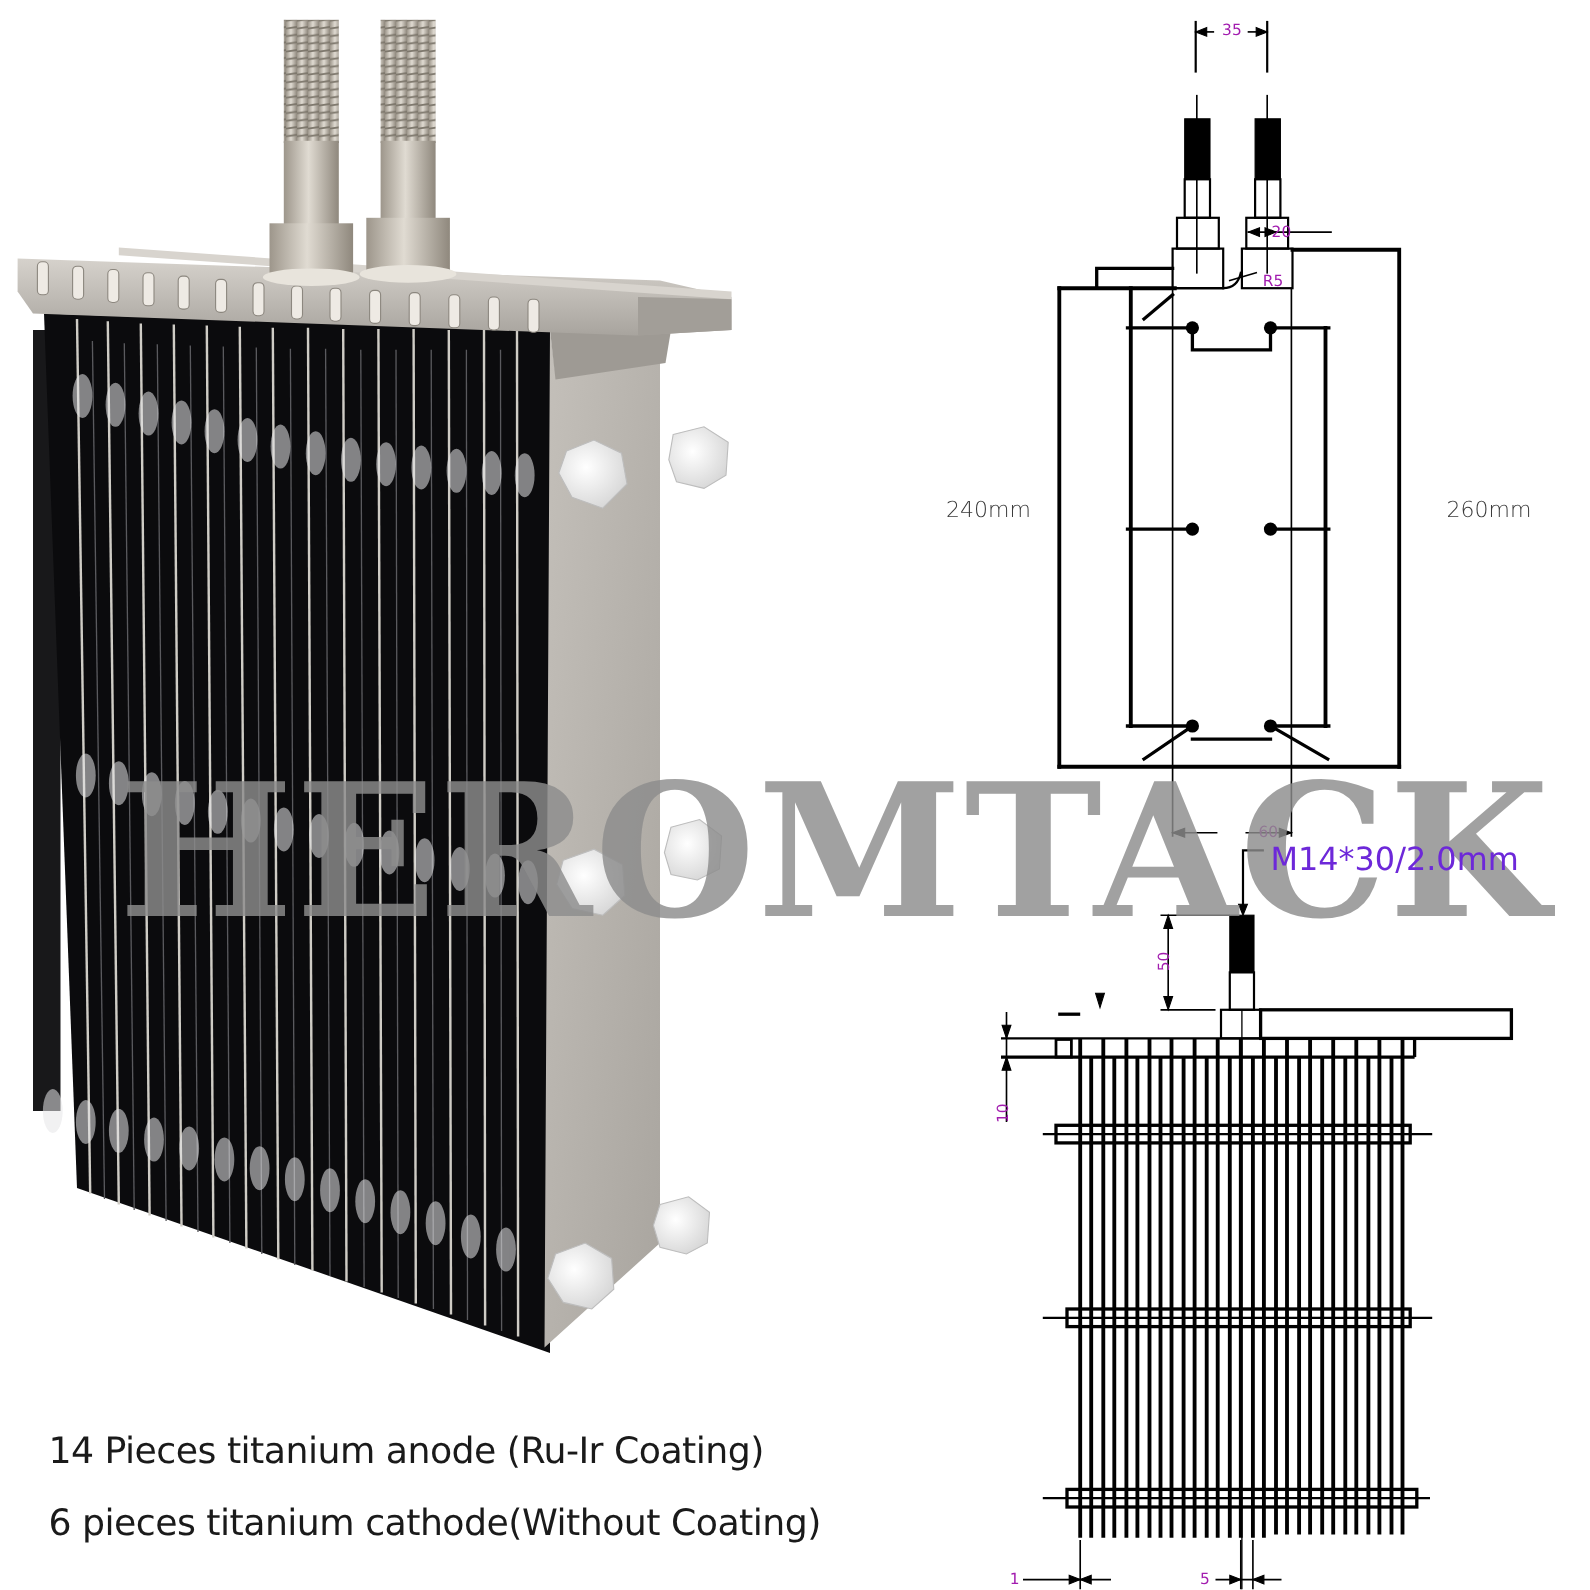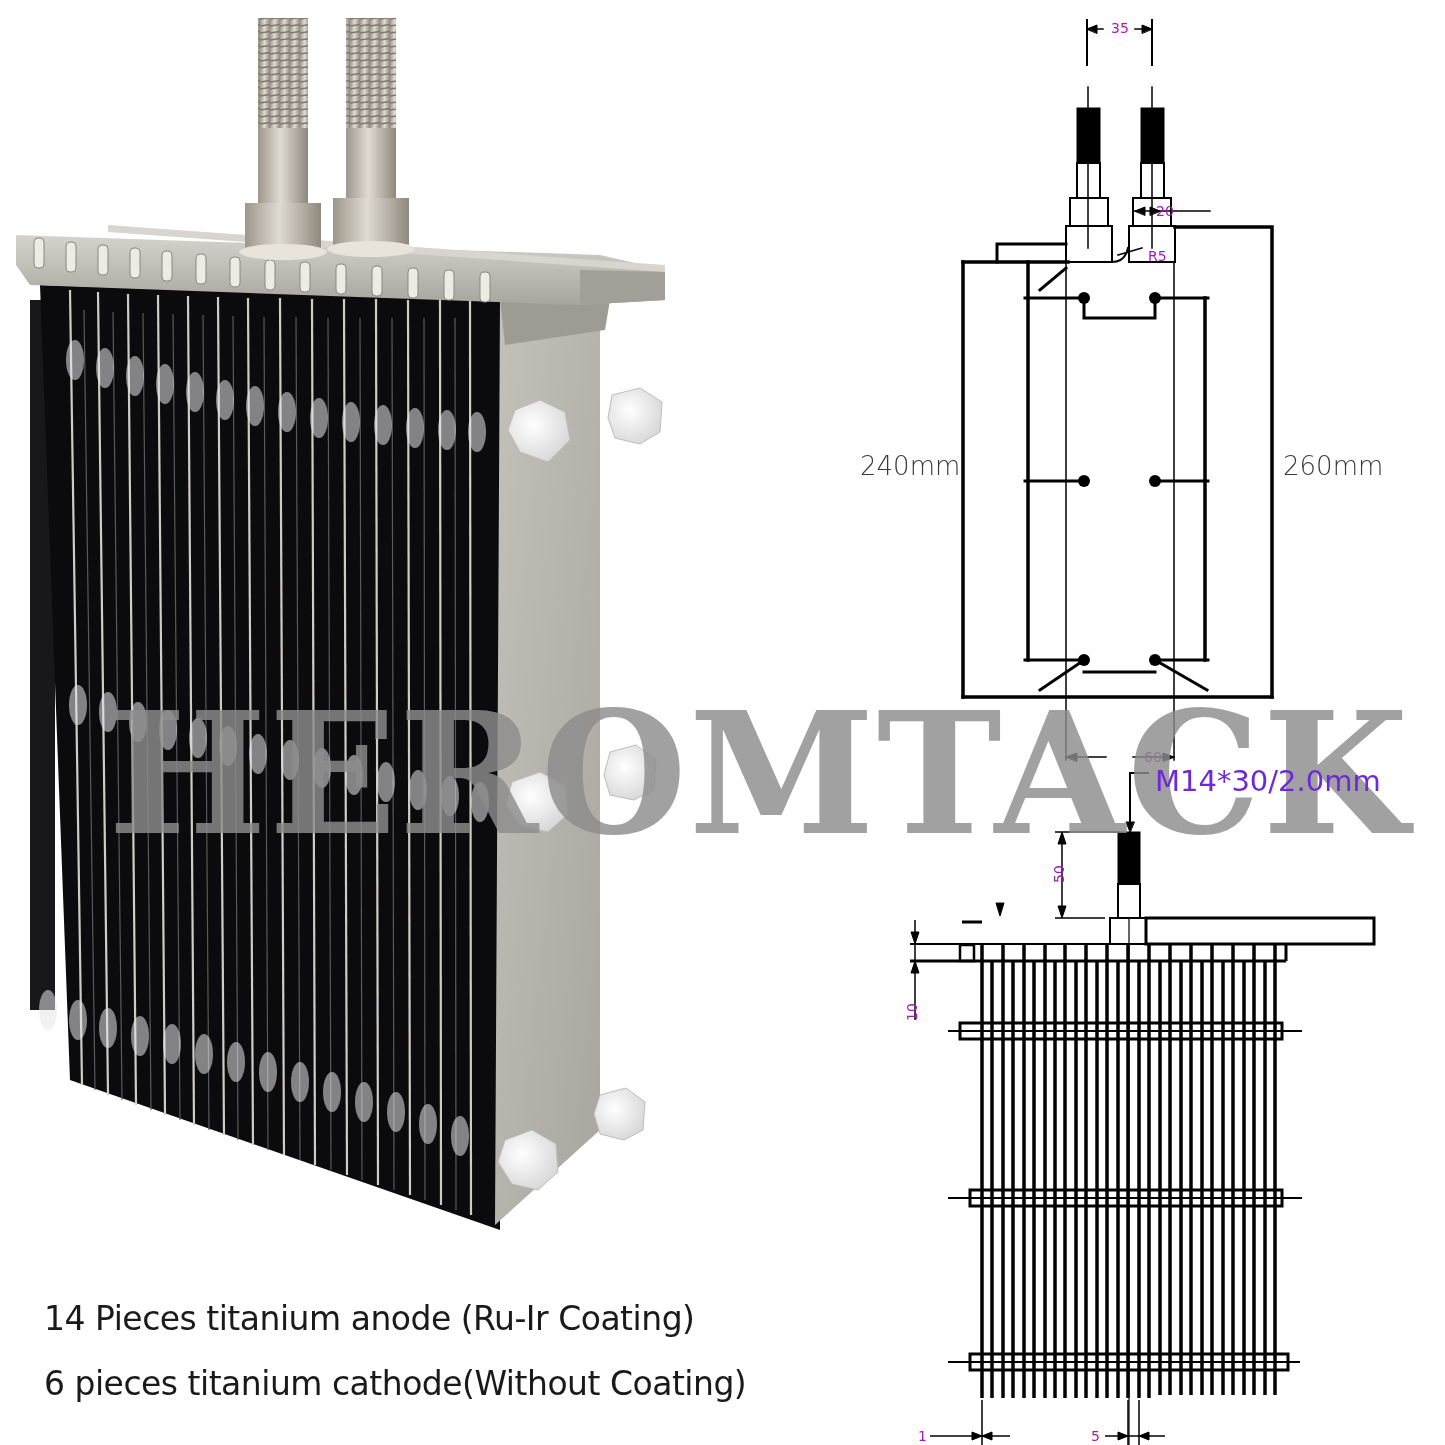--- a/index.html
+++ b/index.html
@@ -2,21 +2,21 @@
 <html><head>
   <meta charset="utf-8">
   <style>
     html, body { margin: 0; padding: 0; background: #ffffff; }
     body { width: 1445px; height: 1445px; position: relative; overflow: hidden; font-family: "Liberation Sans", sans-serif; }
     .layer { position: absolute; left: 0; top: 0; width: 1445px; height: 1445px; }
     .caption { position: absolute; left: 44px; font-family: "DejaVu Sans", sans-serif; font-size: 33px; color: #1a1a1a; letter-spacing: -0.5px; white-space: nowrap; margin-top: 37px; }
     .cap1 { top: 1262px; }
     .cap2 { top: 1327px; }
     .dim-label { position: absolute; font-family: "DejaVu Sans", sans-serif; color: #333; white-space: nowrap; }
-    .dim-big { font-size: 26px; font-weight: 300; color: #3a3a3a; }
+    .dim-big { font-size: 20px; font-weight: 300; color: #3a3a3a; }
     .dim-small { font-size: 13px; color: #a21caf; }
     .dim-mid { font-size: 29px; color: #6d28d9; }
     .watermark { position: absolute; left: 108px; top: 690px; font-family: "DejaVu Serif", serif; font-weight: bold; font-size: 168px; letter-spacing: 2px; color: rgba(140,140,140,0.82); white-space: nowrap; line-height: 1; pointer-events: none; }
     .rot { transform: rotate(-90deg); transform-origin: center; display: inline-block; }
   </style>
 </head>
 <body>
 
 <svg class="layer" viewBox="0 0 1445 1445" xmlns="http://www.w3.org/2000/svg">
   <defs>
@@ -323,21 +323,21 @@
     <line x1="1105" y1="1436" x2="1165" y2="1436" stroke-width="1.5"></line>
     <polygon points="1128,1436 1118,1432 1118,1440" fill="#000"></polygon>
     <polygon points="1139,1436 1149,1432 1149,1440" fill="#000"></polygon>
   </g>
 </svg>
 
 <div class="dim-label dim-small" style="left:1111px; top:20px; font-size:14px;">35</div>
 <div class="dim-label dim-small" style="left:1156px; top:203px; font-size:14px;">20</div>
 <div class="dim-label dim-small" style="left:1148px; top:248px; font-size:14px;text-align:center;">R5</div>
 <div class="dim-label dim-big" style="left:860px; top:451px;">240mm</div>
-<div class="dim-label dim-big" style="left:1283px; top:451px;">260mm</div>
+<div class="dim-label dim-big" style="left:1315px; top:451px;">260mm</div>
 <div class="dim-label dim-small" style="left:1111px; top:749px; font-size:14px;margin-left:33px;">60</div>
 
 <div class="watermark">HEROMTACK</div>
 
 <div class="dim-label dim-mid" style="left:1155px; top:764px;">M14*30/2.0mm</div>
 <div class="dim-label dim-small" style="left:1050px; top:866px; font-size:14px;"><span class="rot">50</span></div>
 <div class="dim-label dim-small" style="left:903px; top:1004px; font-size:14px;"><span class="rot">10</span></div>
 <div class="dim-label dim-small" style="left:918px; top:1428px; font-size:14px;">1</div>
 <div class="dim-label dim-small" style="left:1091px; top:1428px; font-size:14px;">5</div>
 

